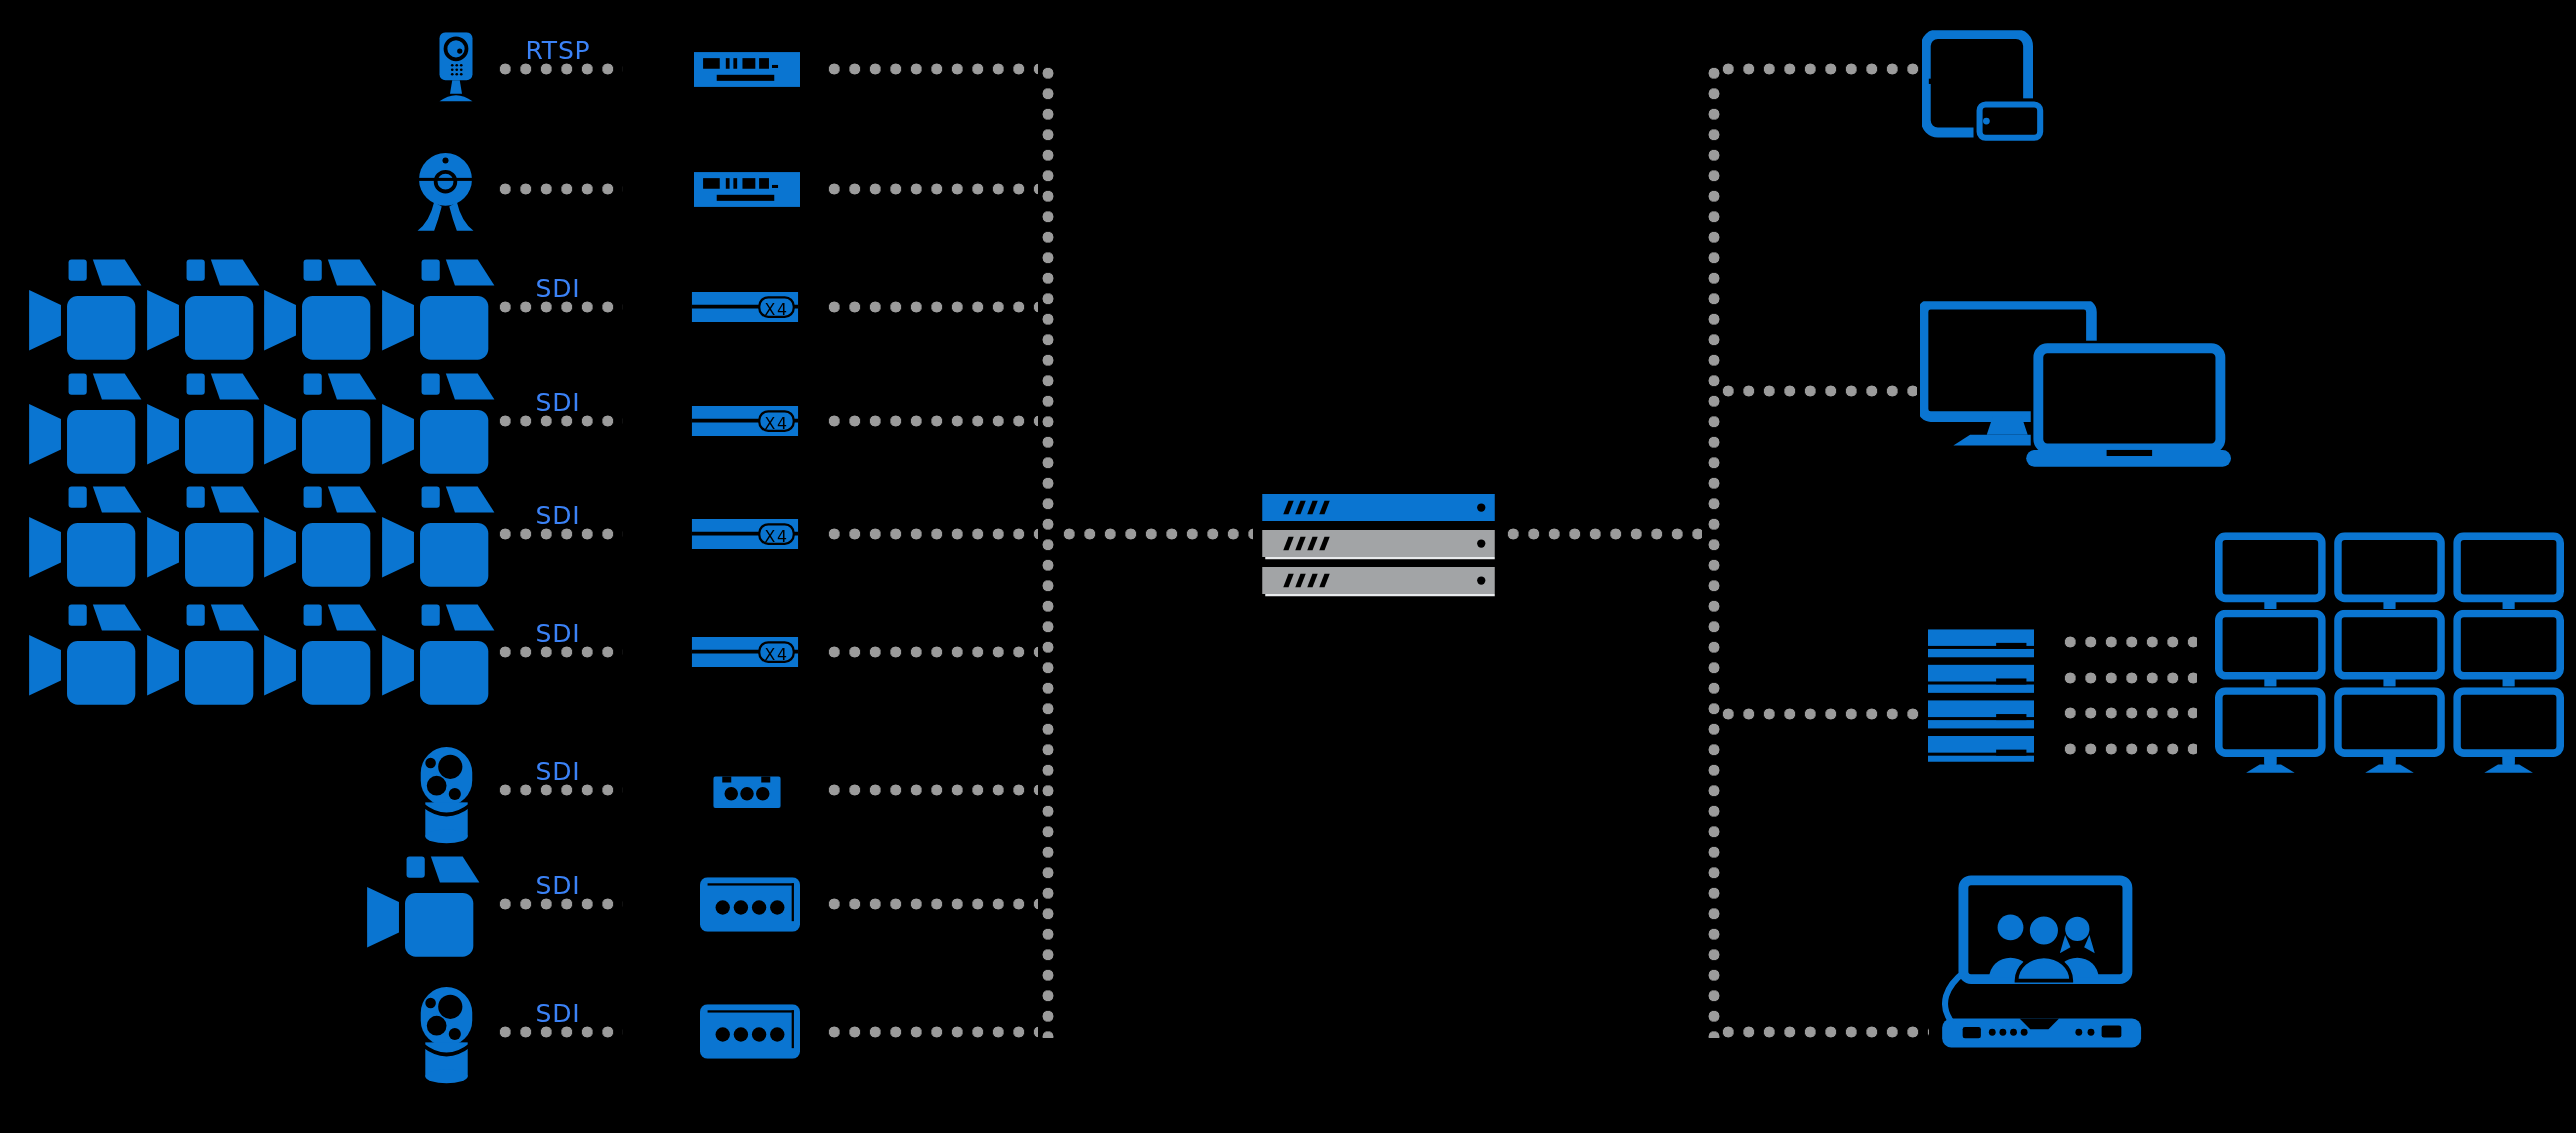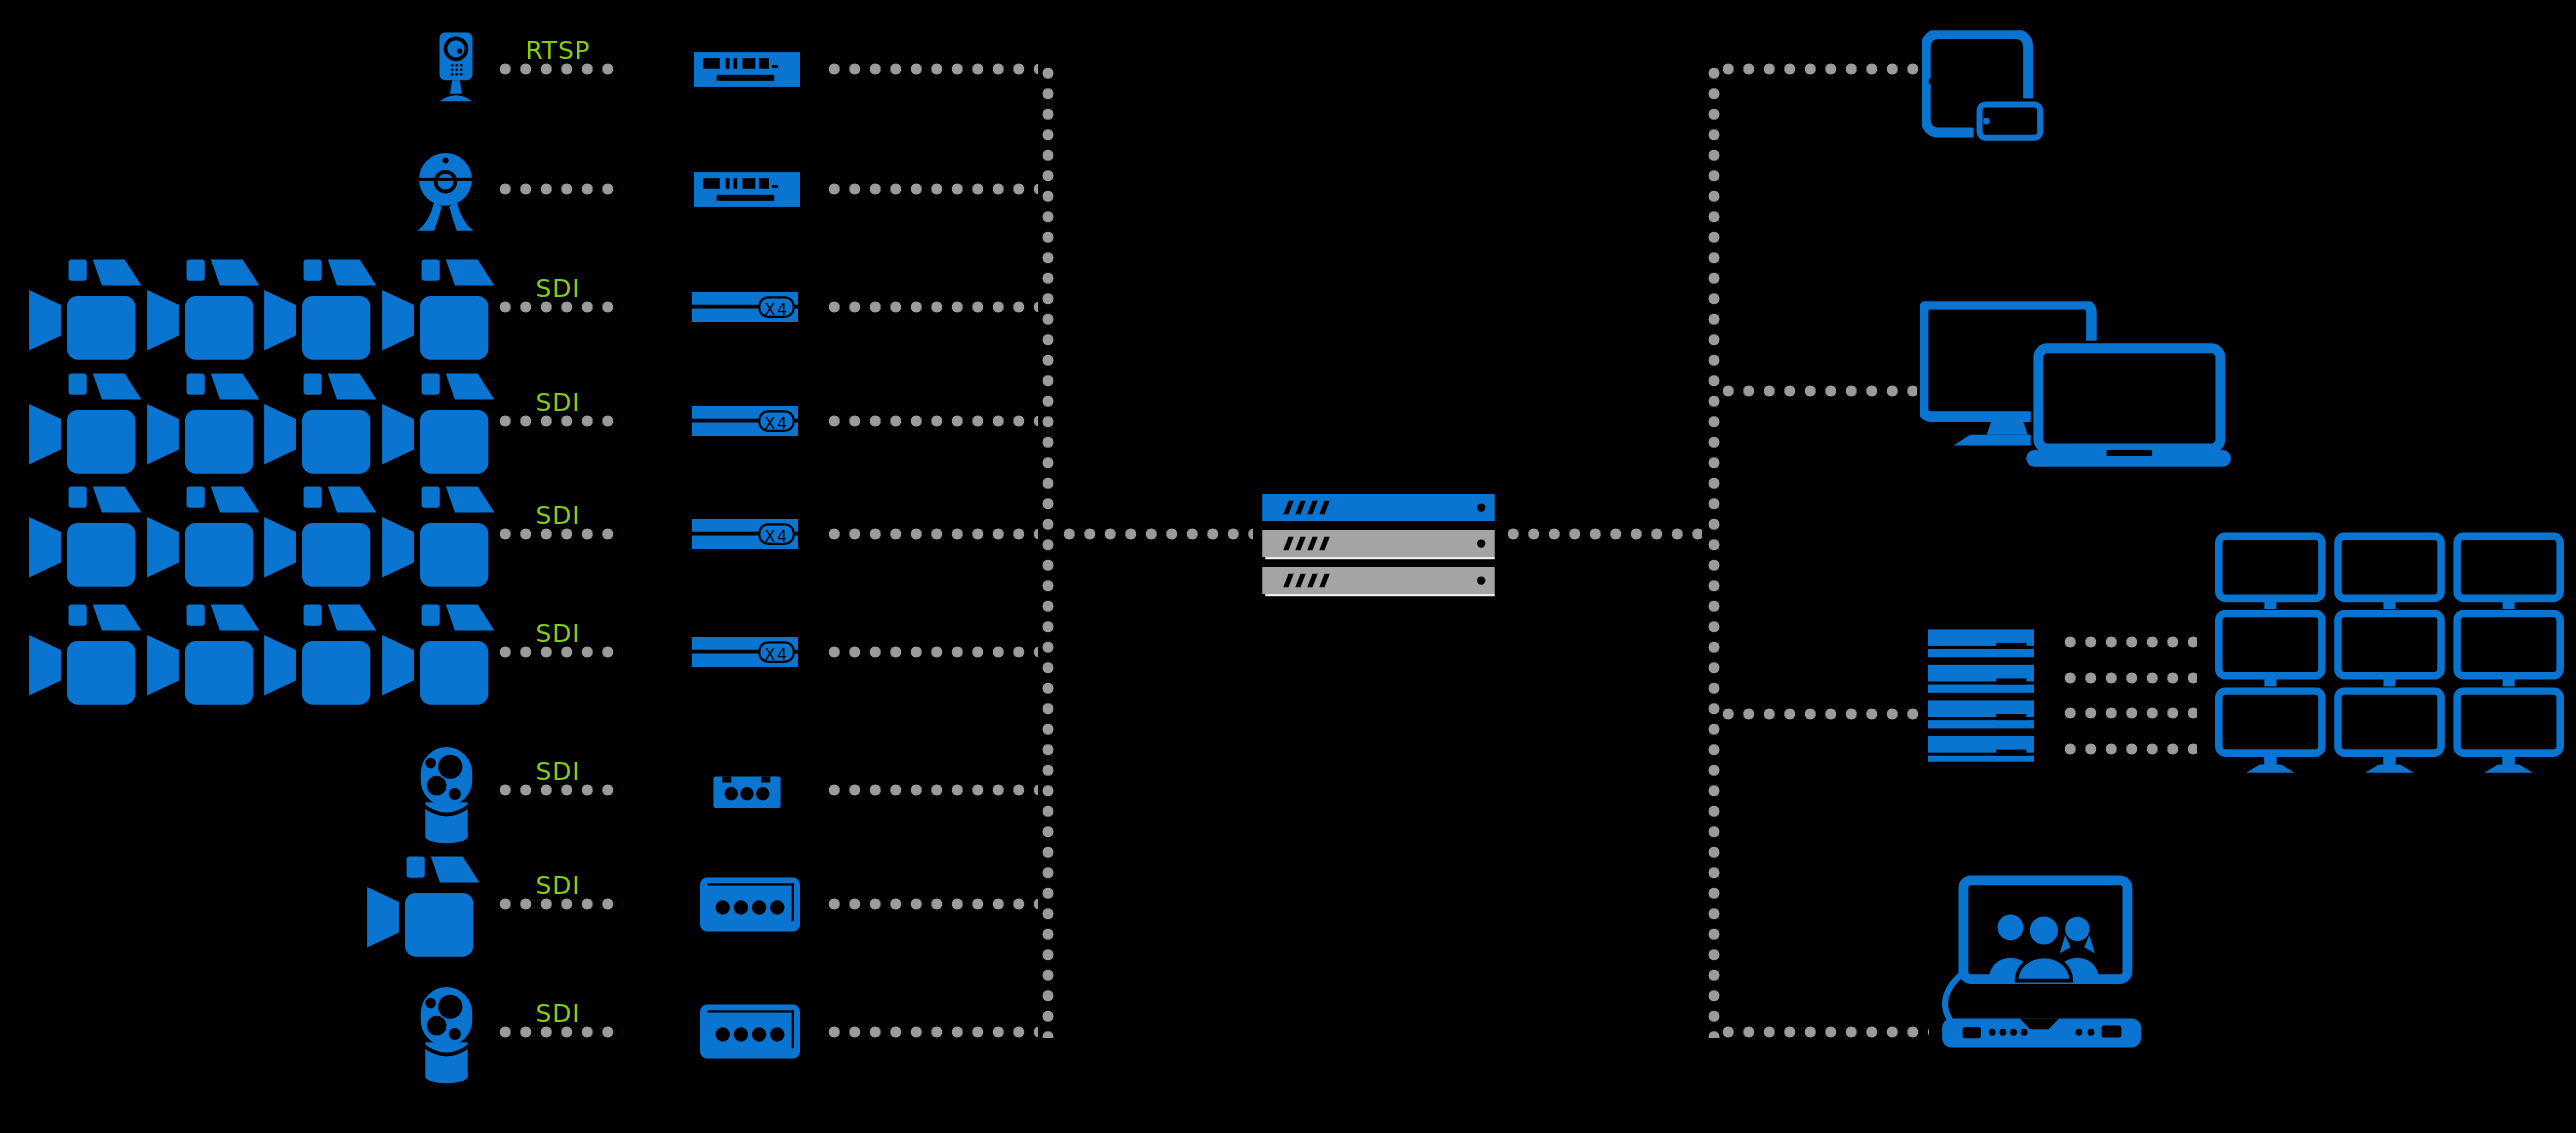--- a/index.html
+++ b/index.html
@@ -6,21 +6,21 @@
   .canvas{position:relative;width:2576px;height:1133px;background:#000;overflow:hidden;
           font-family:"DejaVu Sans","Liberation Sans",sans-serif;}
   .abs{position:absolute;}
   
   .dh{position:absolute;height:12px;
       background-image:radial-gradient(circle,#9b9b9b 5.3px,rgba(0,0,0,0) 5.7px);
       background-size:20.5px 12px;background-repeat:repeat-x;}
   .dv{position:absolute;width:12px;
       background-image:radial-gradient(circle,#9b9b9b 5.3px,rgba(0,0,0,0) 5.7px);
       background-size:12px 20.5px;background-repeat:repeat-y;}
-  .lbl{position:absolute;width:144px;text-align:center;color:#84cc16;
+  .lbl{position:absolute;width:144px;text-align:center;color:#3b82f6;
        font-size:25px;line-height:27px;font-weight:400;letter-spacing:0.8px;}
   svg{display:block;}
   .x4txt{font-family:"DejaVu Sans","Liberation Sans",sans-serif;font-size:21px;fill:#000;letter-spacing:2px;}
 </style>
 </head>
 <body>
 
 <div class="canvas">
 
   <svg width="0" height="0" style="position:absolute">

